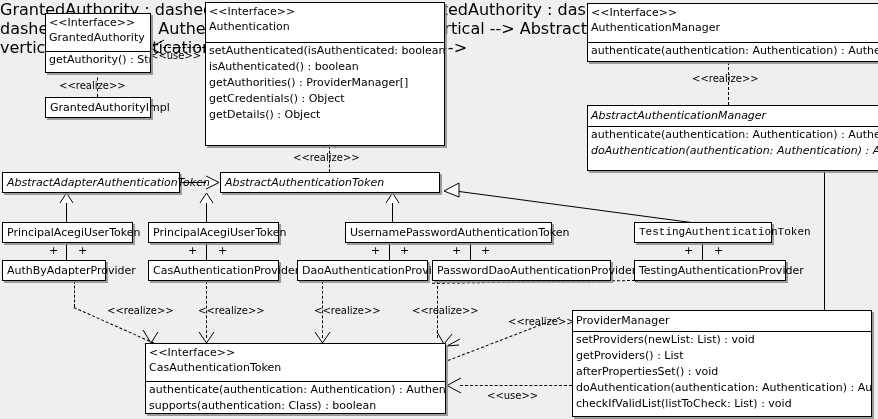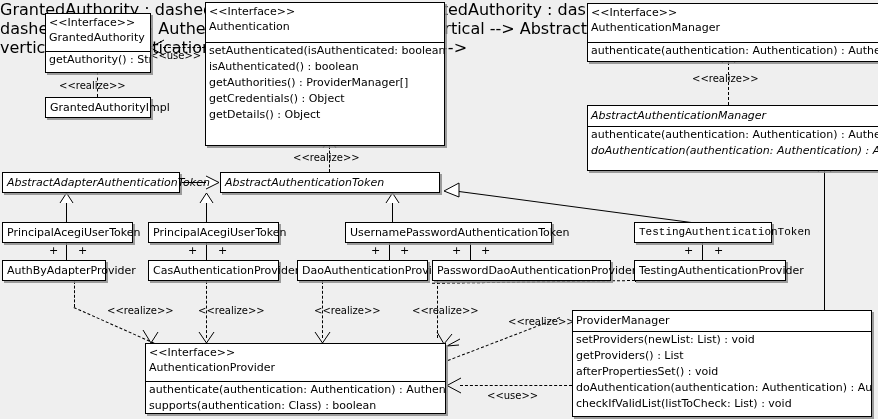--- a/index.html
+++ b/index.html
@@ -408,21 +408,21 @@
   <div class="uml-box simple" style="left:634px; top:260px; width:152px; height:21px;">
     <div class="uml-head" style="height:19px;">
       <span class="cname">TestingAuthenticationProvider</span>
     </div>
   </div>
 
   
   <div class="uml-box" style="left:145px; top:343px; width:301px; height:71px;">
     <div class="uml-head with-sep" style="height:38px;">
       <span class="stereo">&lt;&lt;Interface&gt;&gt;</span>
-      <span class="cname">AuthenticationProvider</span>
+      <span class="cname">CasAuthenticationToken</span>
     </div>
     <div class="uml-ops">
       <span class="op">authenticate(authentication: Authentication) : Authentication</span>
       <span class="op">supports(authentication: Class) : boolean</span>
     </div>
   </div>
 
   
   <div class="uml-box" style="left:572px; top:310px; width:300px; height:107px;">
     <div class="uml-head with-sep" style="height:21px;">

